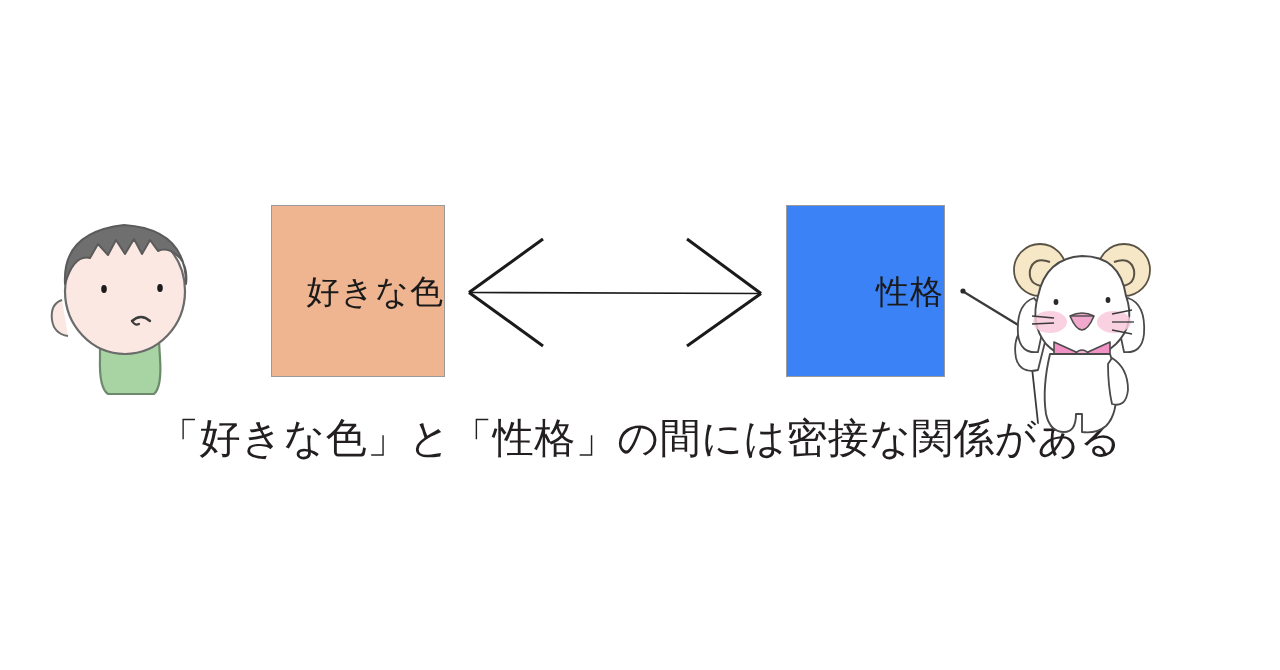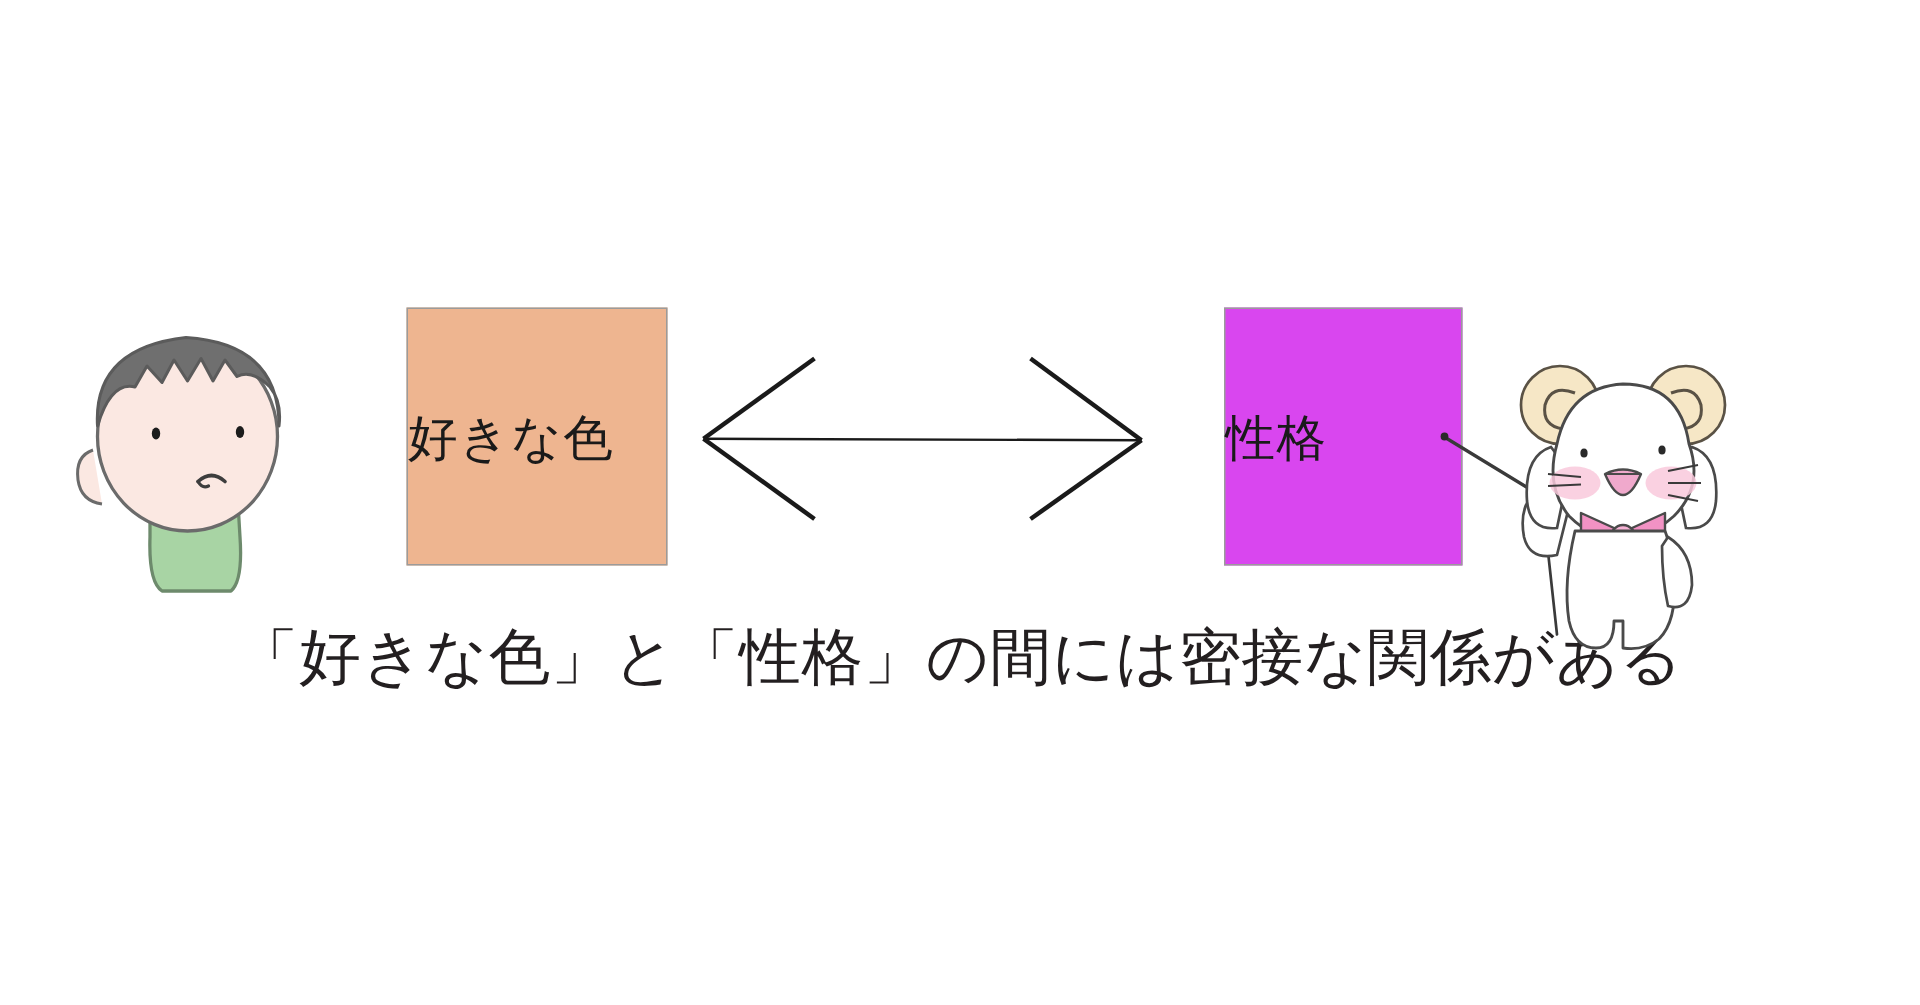--- a/index.html
+++ b/index.html
@@ -18,21 +18,21 @@
     overflow: hidden;
   }
 
   
   .concept-box {
     position: absolute;
     box-sizing: border-box;
     border: 1px solid #9b9b9b;
     display: flex;
     align-items: center;
-    justify-content: flex-start;
+    justify-content: flex-end;
     color: #1a1a1a;
     font-size: 33px;
     letter-spacing: 1px;
     line-height: 1;
   }
   #box-left {
     left: 271px;
     top: 205px;
     width: 174px;
     height: 172px;
@@ -84,21 +84,21 @@
 </style>
 </head>
 <body>
 
 <div id="canvas">
 
   <div id="box-left" class="concept-box" style="background:#eeb590;">
     <span>好きな色</span>
   </div>
 
-  <div id="box-right" class="concept-box" style="background:#d946ef;margin-left:30px;">
+  <div id="box-right" class="concept-box" style="background:#3b82f6;">
     <span>性格</span>
   </div>
 
   <svg id="arrow-svg" viewBox="0 0 325 140">
 
     <line x1="14" y1="67.5" x2="306" y2="68.5" stroke="#1a1a1a" stroke-width="1.6"></line>
 
     <line x1="14" y1="67.5" x2="88" y2="14" stroke="#1a1a1a" stroke-width="3"></line>
     <line x1="14" y1="67.5" x2="88" y2="121" stroke="#1a1a1a" stroke-width="3"></line>
 

